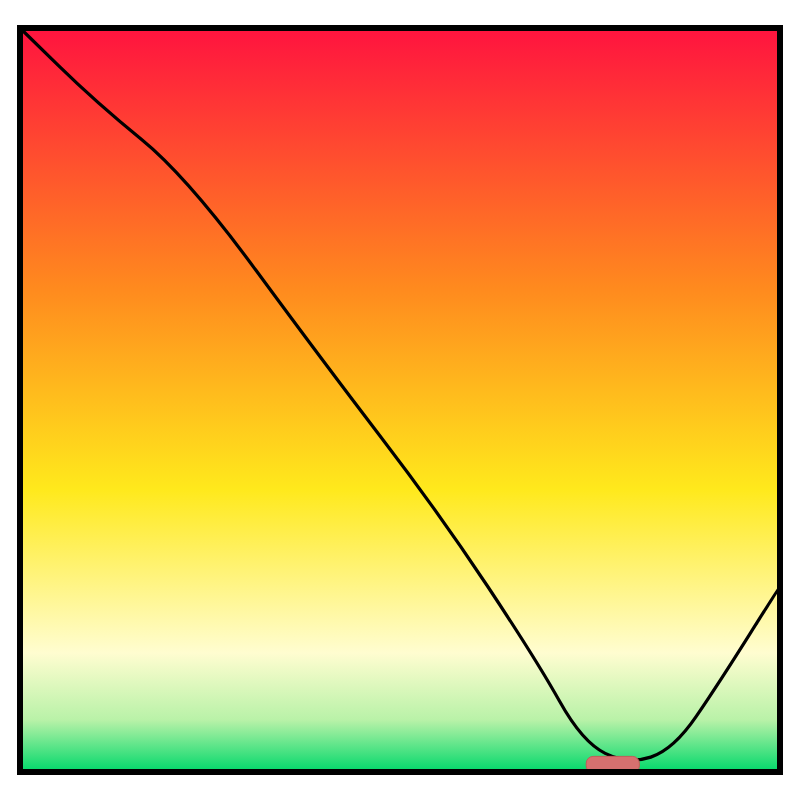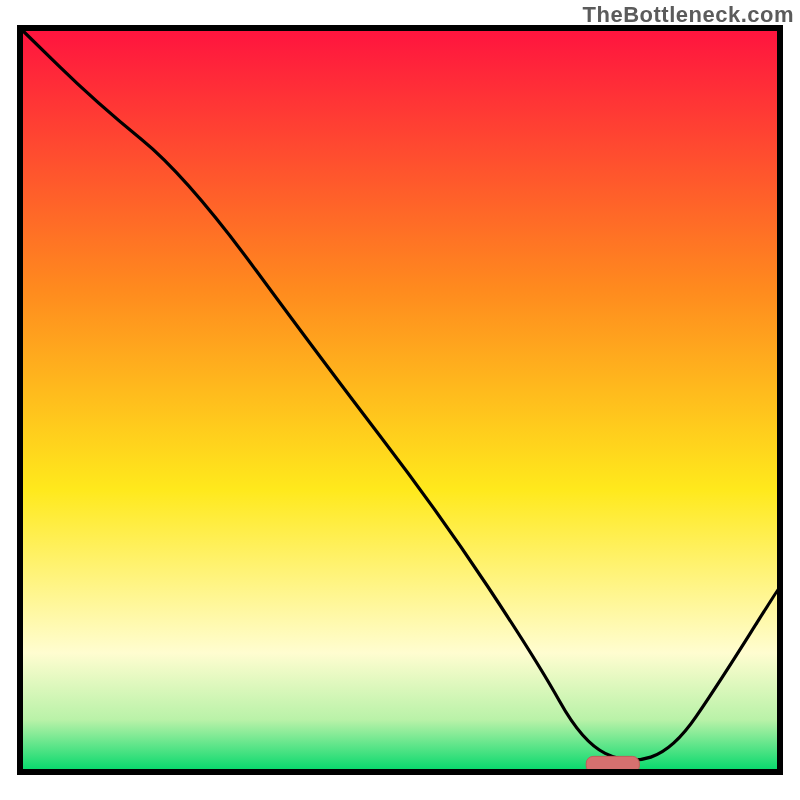--- a/index.html
+++ b/index.html
@@ -27,21 +27,20 @@
     z-index: 20;
   }
   svg {
     display: block;
   }
 </style>
 </head>
 <body>
 
 <div class="frame">
-  <div class="watermark">TheBottleneck.com</div>
 
   <svg id="plot-svg" width="800" height="800" viewBox="0 0 800 800" xmlns="http://www.w3.org/2000/svg">
     <defs>
       <linearGradient id="bg-grad" x1="0" y1="0" x2="0" y2="1">
         <stop id="g0" offset="0%" stop-color="#ff133f"></stop>
         <stop id="g1" offset="35%" stop-color="#ff8a1e"></stop>
         <stop id="g2" offset="62%" stop-color="#ffe91c"></stop>
         <stop id="g3" offset="84%" stop-color="#fffdd0"></stop>
         <stop id="g4" offset="93%" stop-color="#b9f2a8"></stop>
         <stop id="g5" offset="100%" stop-color="#00d86a"></stop>

